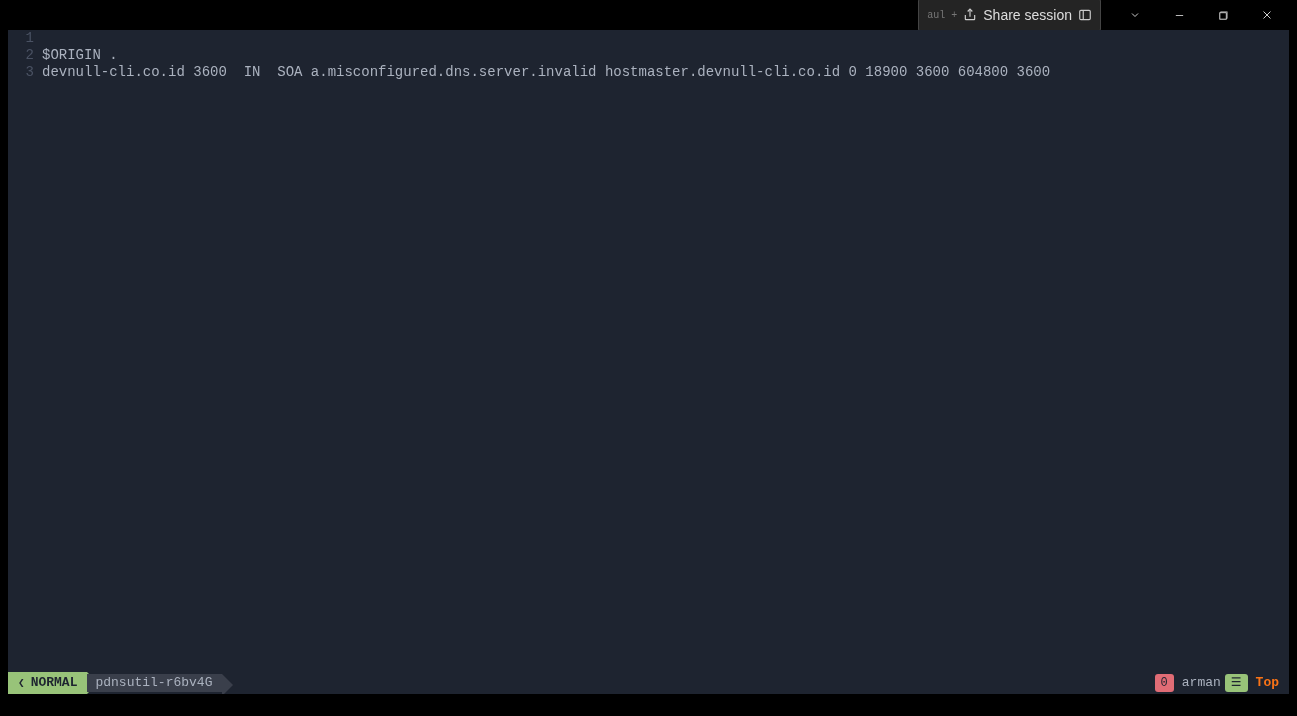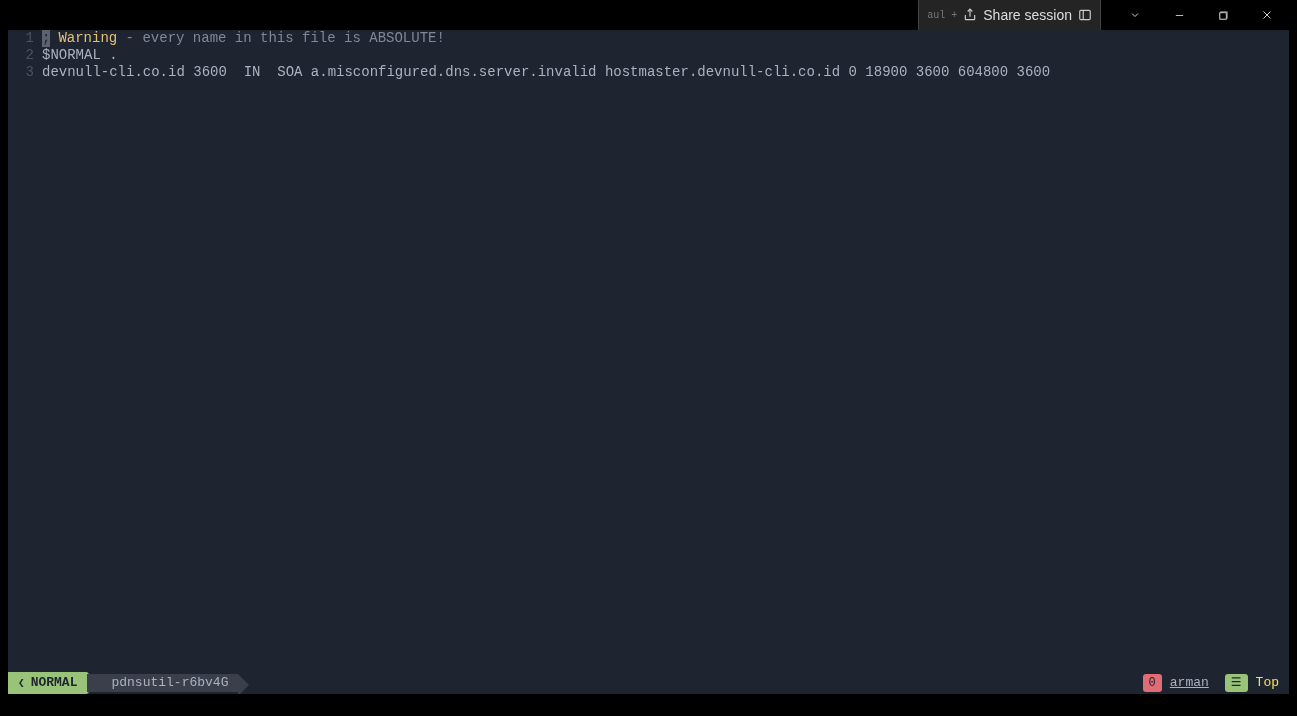--- a/index.html
+++ b/index.html
@@ -145,21 +145,21 @@
       border-bottom: 11px solid transparent;
       border-left: 11px solid #98c379;
     }
     .mode-icon {
       margin-right: 6px;
       font-size: 11px;
     }
     .sep-bg {
       background: #3a3f4b;
       height: 18px;
-      padding-left: 24px;
+      padding-left: 8px;
       padding-right: 10px;
       position: relative;
       color: #abb2bf;
       display: flex;
       align-items: center;
       font-family: Liberation Mono, monospace;
     }
     .sep-bg::after {
       content: "";
       position: absolute;
@@ -178,37 +178,37 @@
       padding: 0 6px;
       height: 18px;
       border-radius: 3px;
       display: flex;
       align-items: center;
       margin-right: 8px;
       font-size: 12px;
     }
     .user-text {
       color: #abb2bf;
-      margin-right: 16px;
-      text-decoration: underline;
+      margin-right: 4px;
     }
     .pos-badge {
       background: #98c379;
       color: #1e2430;
       padding: 0 6px;
       height: 18px;
       border-radius: 3px;
       display: flex;
       align-items: center;
       margin-right: 8px;
       font-size: 12px;
     }
     .pos-text {
-      color: #fde047;
+      color: #f97316;
       margin-right: 10px;
+      font-weight: bold;
     }
   </style>
 </head>
 <body>
 
 <div class="titlebar">
   <div class="titlebar-group">
     <span class="dim-text">aul +</span>
     <span class="share-icon">
       <svg width="14" height="14" viewBox="0 0 24 24" fill="none" stroke="currentColor" stroke-width="2">
@@ -249,25 +249,24 @@
           <line x1="19" y1="5" x2="5" y2="19"></line>
         </svg>
     </div>
   </div>
 </div>
 
 <div class="editor">
   <div class="editor-content">
     <div class="line">
       <span class="gutter">1</span>
-      <span class="line-text"><span class="cursor-block">;</span><span class="semi"> </span><span class="warning">Warning</span><span class="comment"> - every name in this file is ABSOLUTE!</span></span>
     </div>
     <div class="line">
       <span class="gutter">2</span>
-      <span class="line-text">$NORMAL .</span>
+      <span class="line-text">$ORIGIN .</span>
     </div>
     <div class="line">
       <span class="gutter">3</span>
       <span class="line-text">devnull-cli.co.id 3600  IN  SOA a.misconfigured.dns.server.invalid hostmaster.devnull-cli.co.id 0 18900 3600 604800 3600</span>
     </div>
   </div>
 
   <div class="statusline">
     <div class="mode-badge">
       <span class="mode-icon">❮</span>

